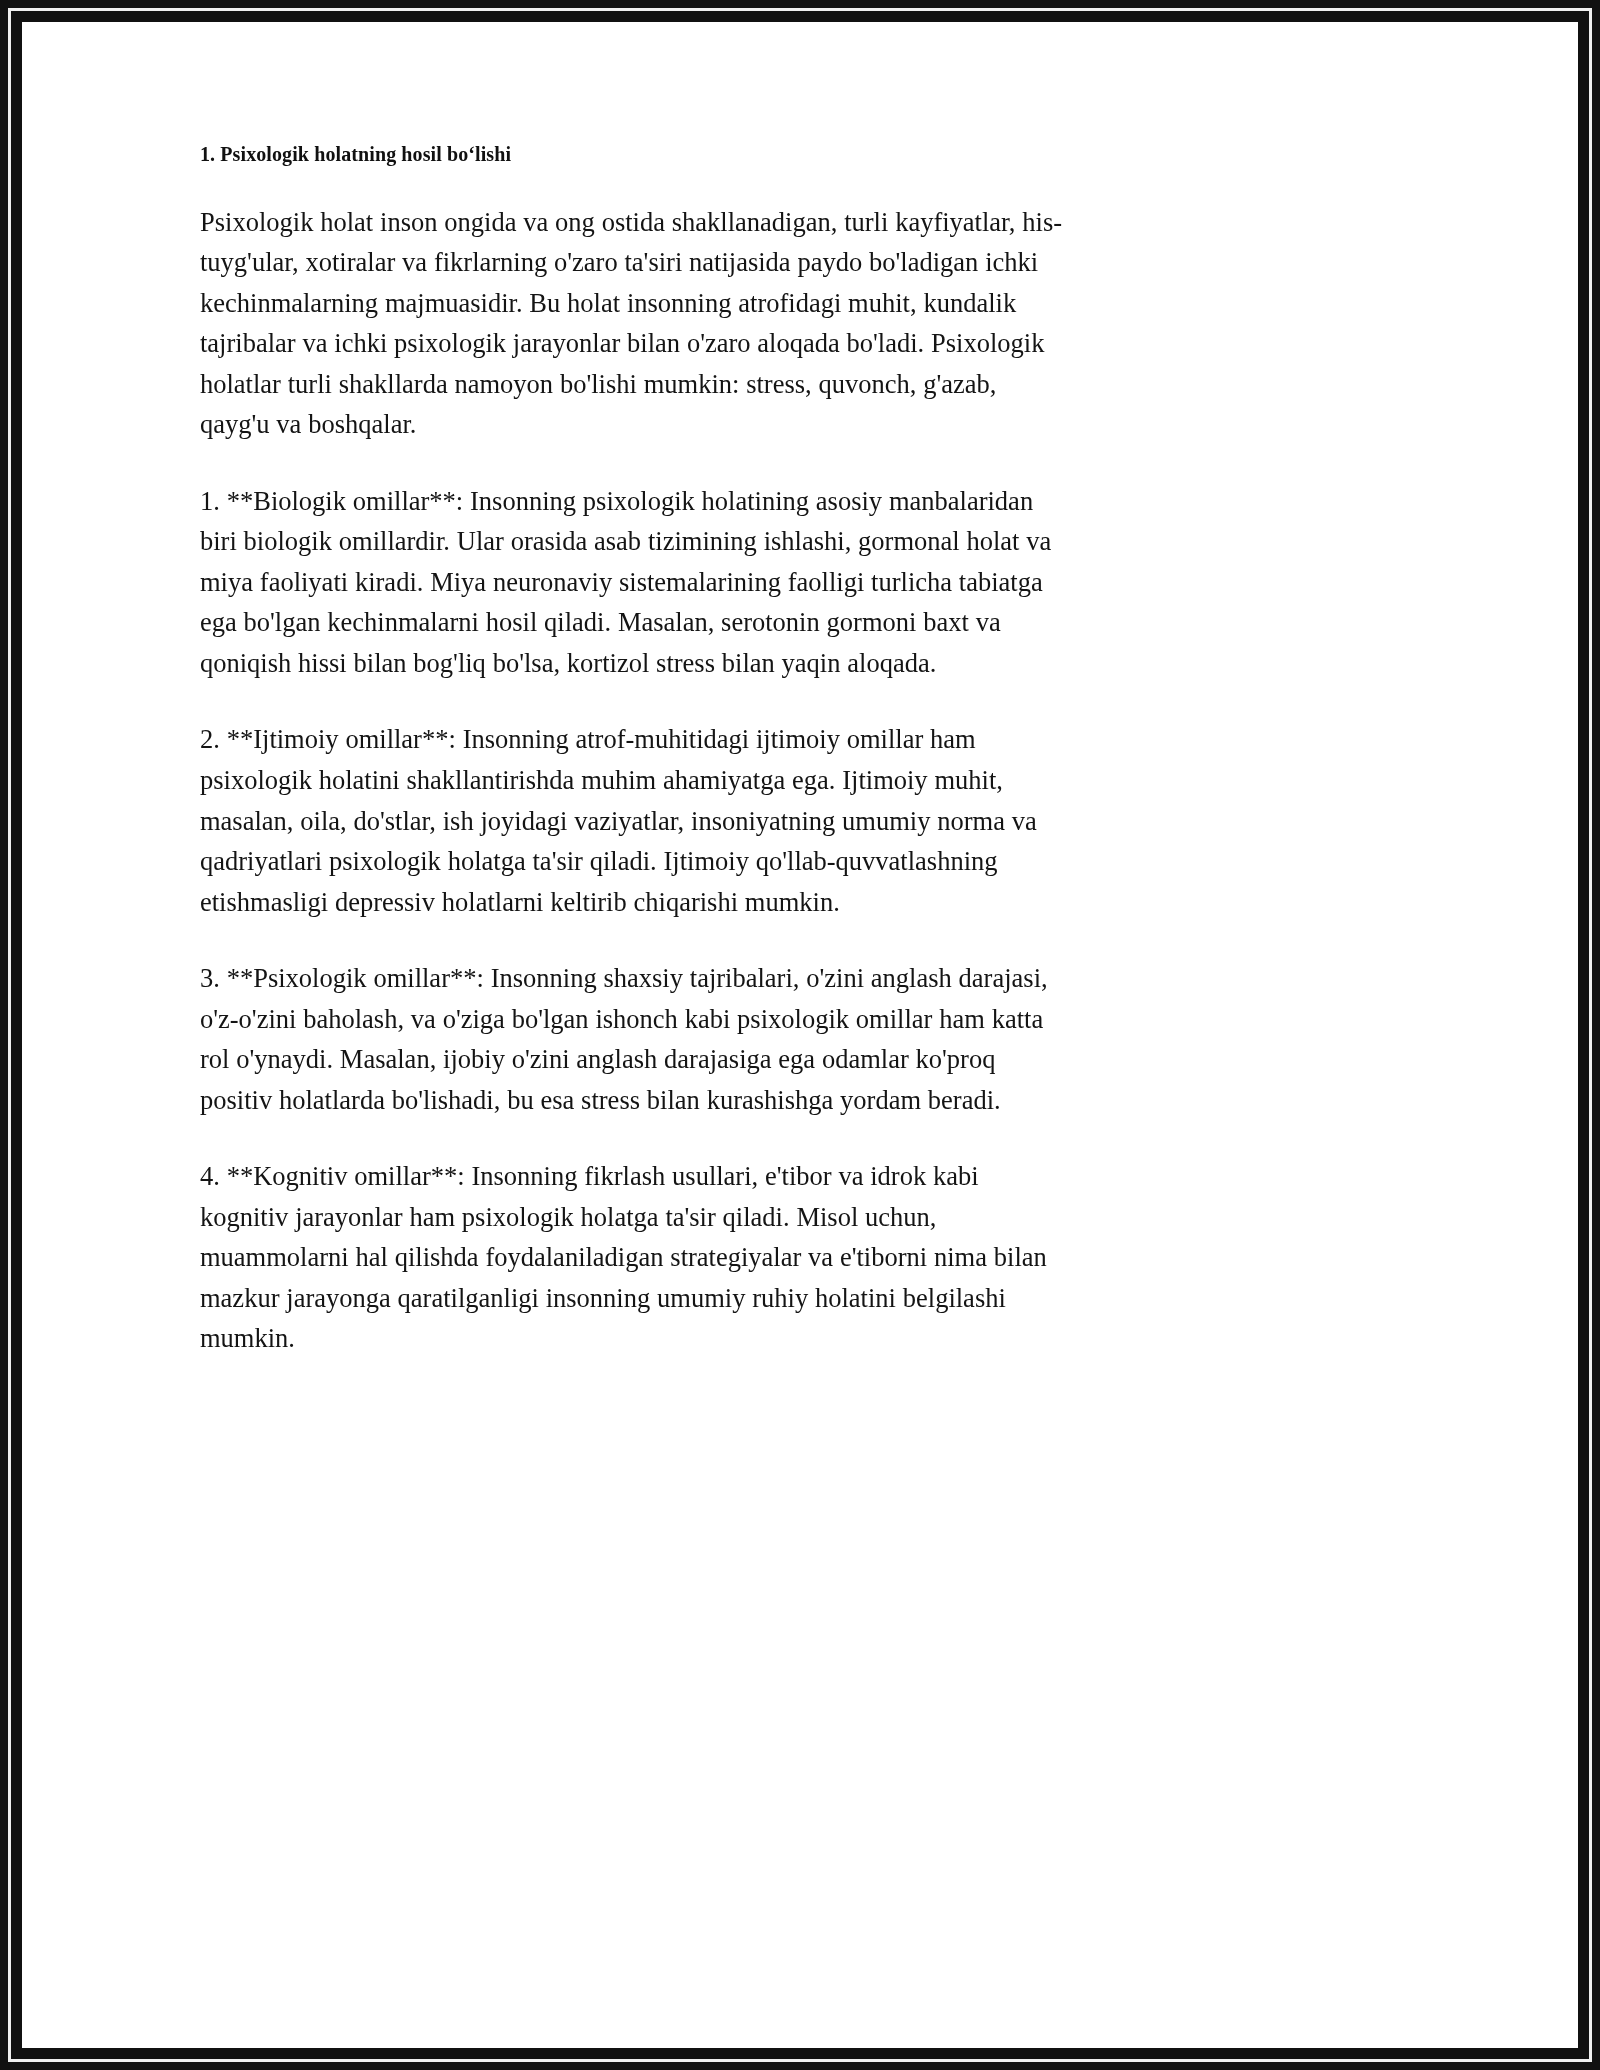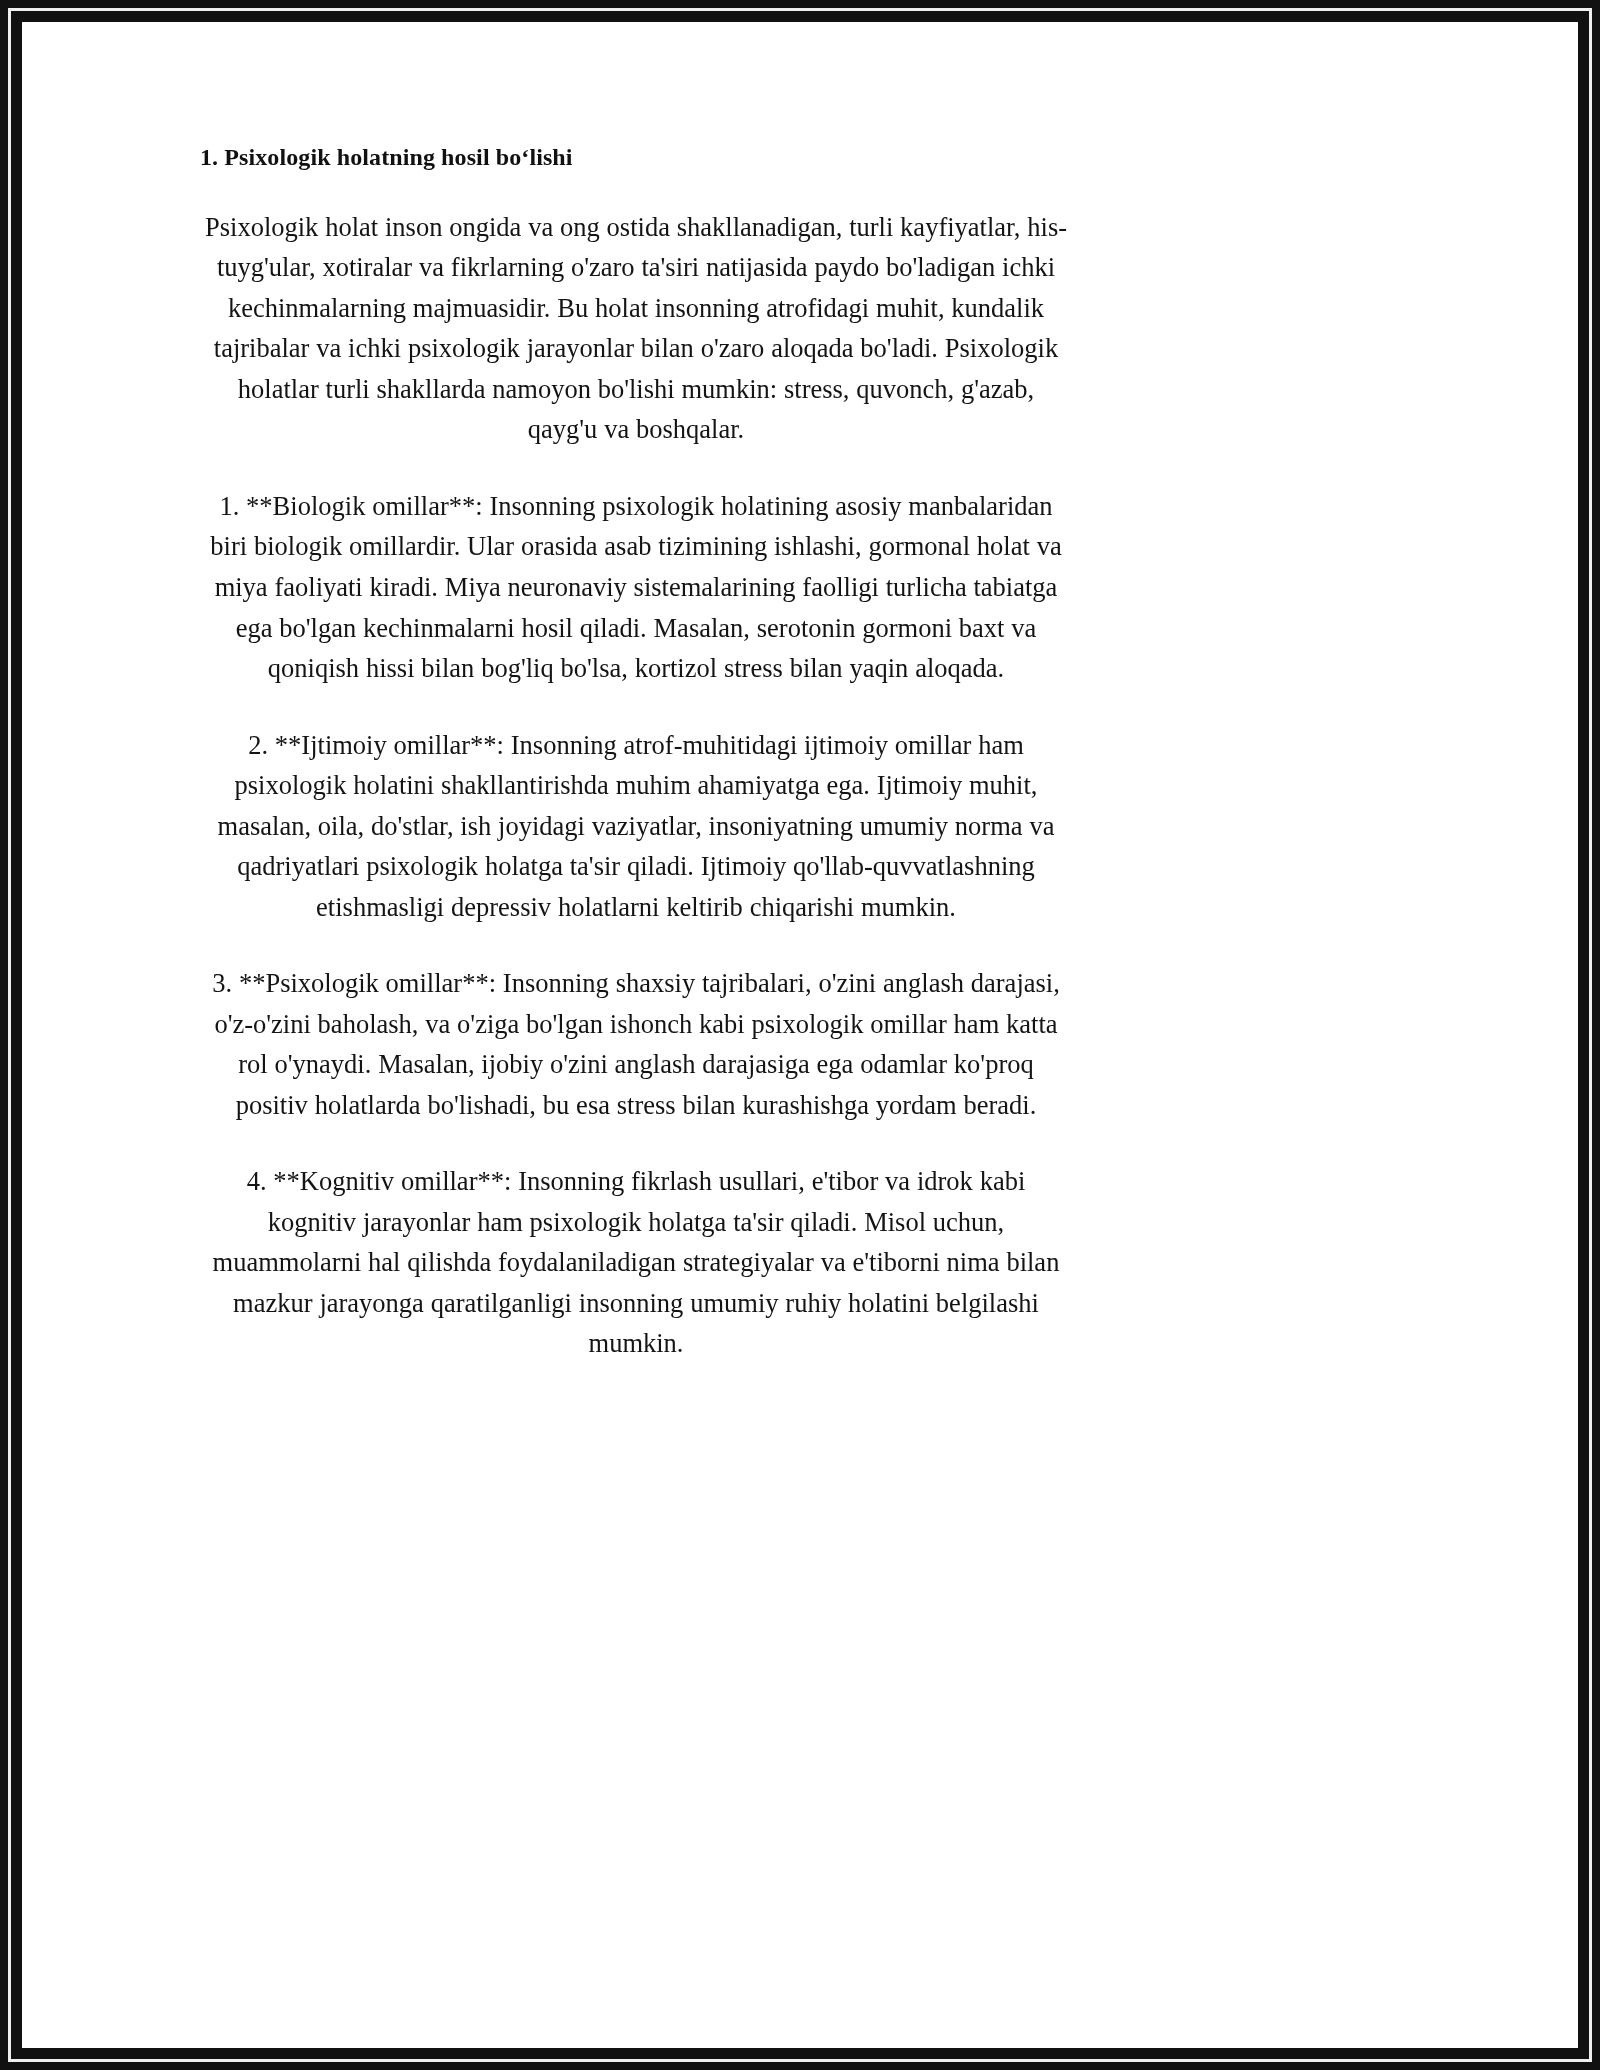--- a/index.html
+++ b/index.html
@@ -47,34 +47,34 @@
   }
 
   .page-body {
     position: absolute;
     left: 178px;
     top: 120px;
     width: 872px;
   }
 
   .doc-heading {
-    font-size: 24px;
+    font-size: 20px;
     font-weight: bold;
     line-height: 1.28;
     color: #111111;
     margin: 0 0 34px 0;
     letter-spacing: 0.1px;
   }
 
   .doc-paragraph {
     font-size: 26.5px;
     line-height: 1.53;
     color: #141414;
     margin: 0 0 36px 0;
-    text-align: center;
+    text-align: left;
     word-spacing: 0.2px;
   }
   .doc-paragraph:last-child {
     margin-bottom: 0;
   }
 </style>
 </head>
 <body>
 
 <div class="scan-frame">

